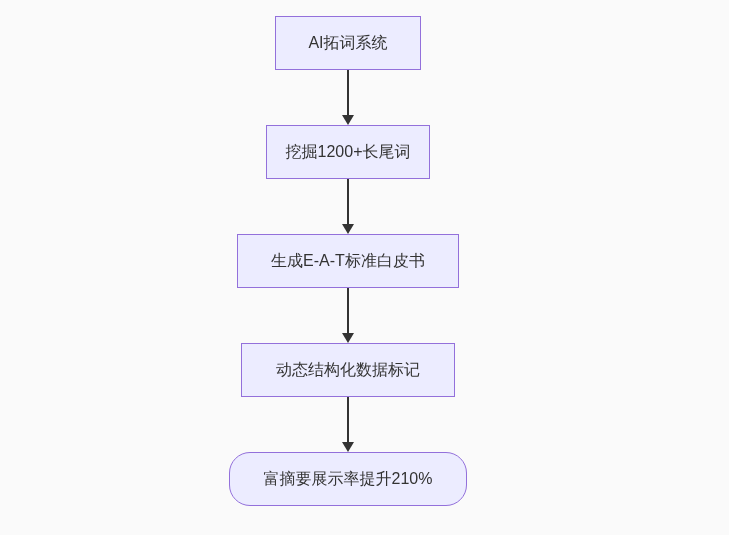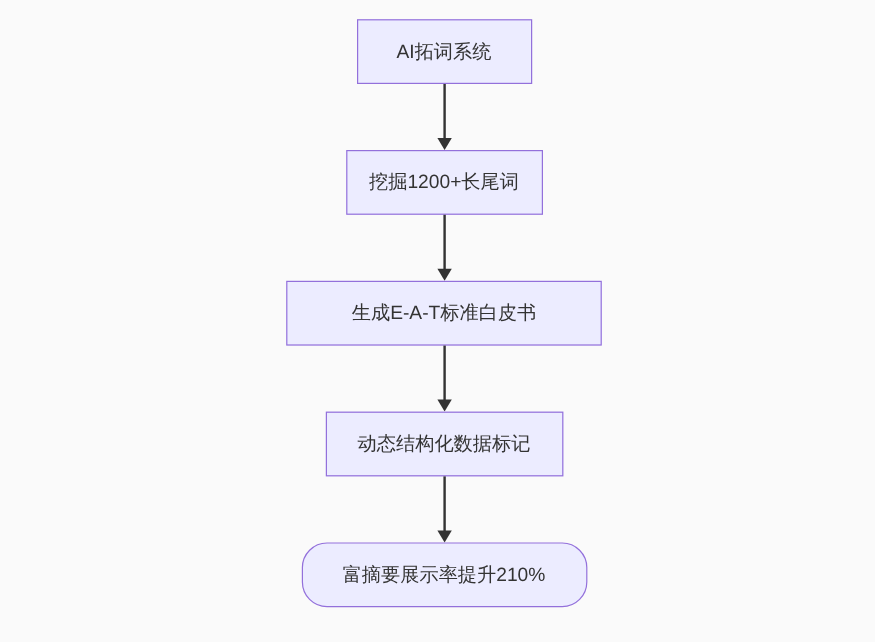--- a/index.html
+++ b/index.html
@@ -8,21 +8,21 @@
   }
   body {
     width: 729px;
     height: 535px;
     overflow: hidden;
     background: #fafafa;
     font-family: "Liberation Sans", "DejaVu Sans", sans-serif;
   }
   .flowchart {
     position: absolute;
-    left: 370px;
+    left: 348px;
     top: 16px;
     transform: translateX(-50%);
     display: flex;
     flex-direction: column;
     align-items: center;
     justify-content: space-between;
   }
   .node {
     box-sizing: border-box;
     height: 54px;
@@ -31,22 +31,22 @@
     display: flex;
     align-items: center;
     justify-content: center;
     font-size: 16px;
     color: #333333;
     white-space: nowrap;
     text-align: center;
   }
   .n1 { width: 146px; }
   .n2 { width: 164px; }
-  .n3 { width: 263px; }
-  .n4 { width: 198px; }
+  .n3 { width: 222px; }
+  .n4 { width: 214px; }
   .n5 { width: 238px; border-radius: 21px; }
   .edge {
     height: 55px;
     width: 14px;
     display: flex;
     flex-direction: column;
     align-items: center;
   }
   .edge .shaft {
     width: 2px;

